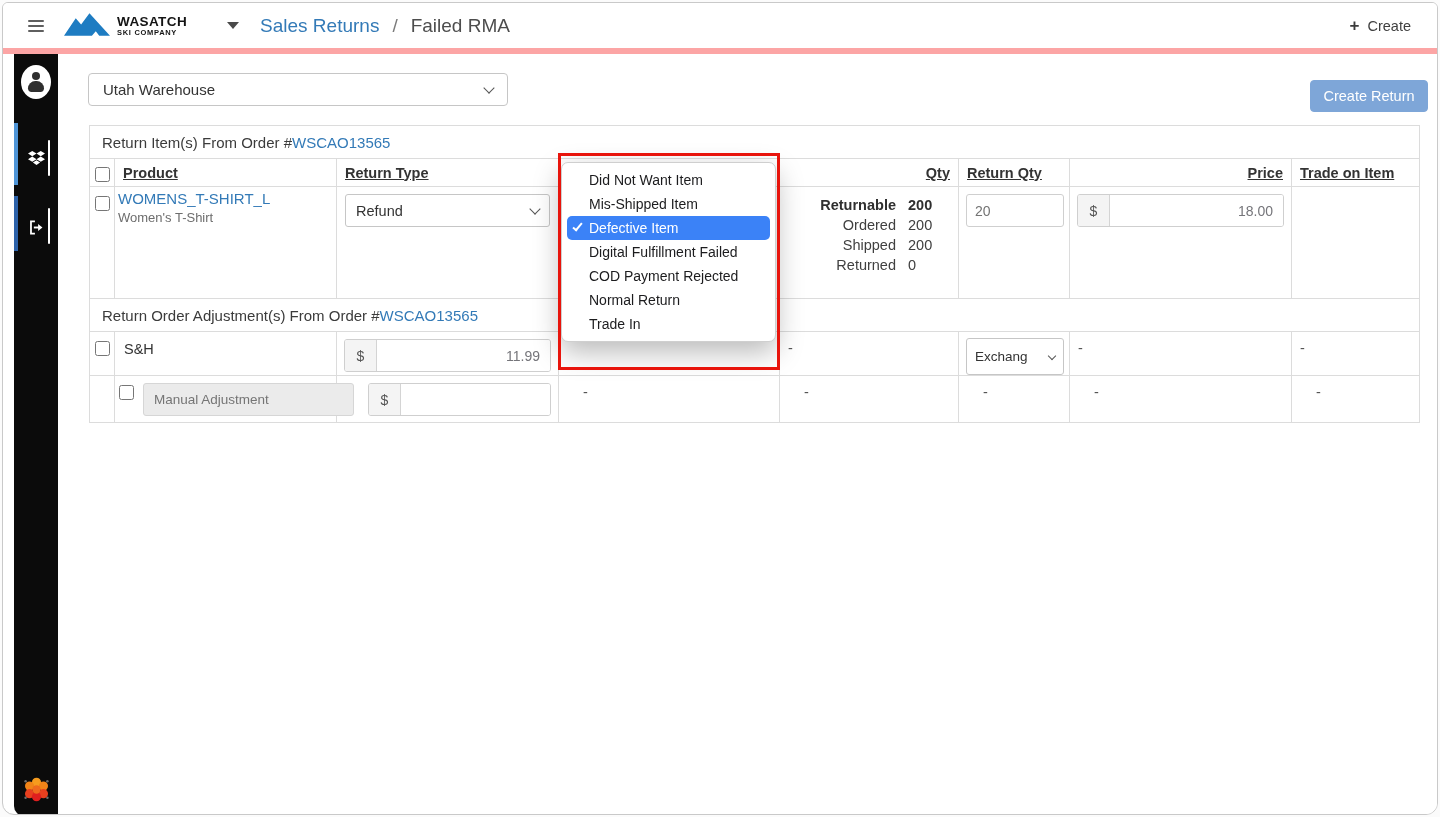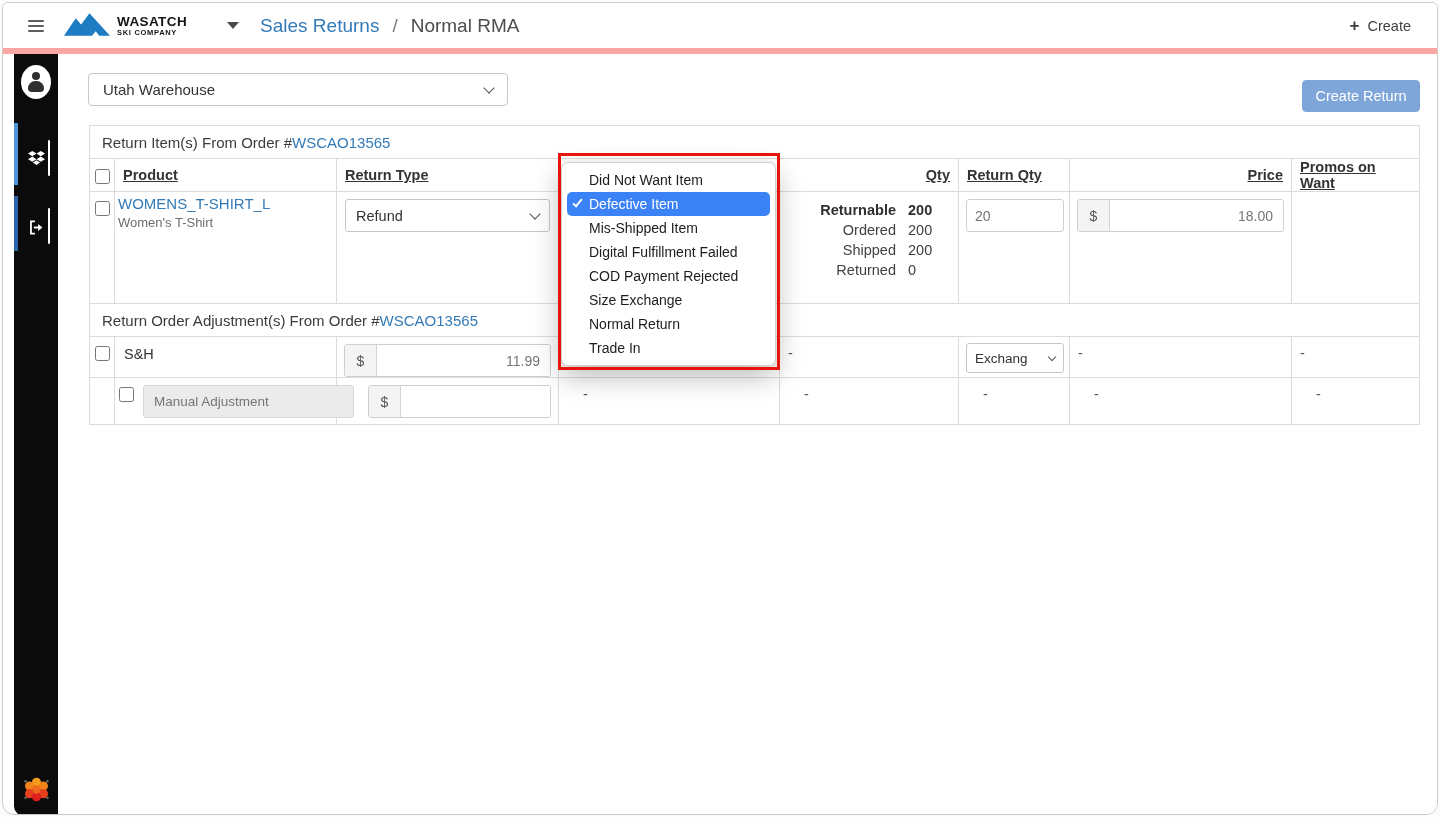--- a/index.html
+++ b/index.html
@@ -34,21 +34,21 @@
   .snav { position:absolute; left:0; width:44px; height:28px; display:flex; align-items:center; justify-content:center; cursor:pointer; }
   .snav.n1 { top:90px; } .snav.n2 { top:159px; }
   .sdot { position:absolute; right:8px; width:2px; height:36px; background:#fff; border-radius:1px; }
   .sdot.d1 { top:86px; } .sdot.d2 { top:154px; }
   .flower { position:absolute; bottom:9px; left:9px; cursor:pointer; }
 
   
   .main { position:relative; flex:1; background:#fff; }
   .wh-select { position:absolute; left:30px; top:19px; width:420px; height:33px; border:1px solid #c6c6c6; border-radius:4px; display:flex; align-items:center; padding:0 14px; font-size:15px; color:#333; cursor:pointer; background:#fff; }
   .chev { width:8px; height:8px; border-right:1.6px solid #555; border-bottom:1.6px solid #555; transform:rotate(45deg); margin-left:auto; margin-top:-4px; }
-  .btn-cr { position:absolute; right:17px; top:26px; width:118px; height:32px; background:#7ea6d8; color:#fff; border:1px solid #7ea6d8; border-radius:4px; font-size:14.5px; font-family:inherit; cursor:pointer; }
+  .btn-cr { position:absolute; right:9px; top:26px; width:118px; height:32px; background:#7ea6d8; color:#fff; border:1px solid #7ea6d8; border-radius:4px; font-size:14.5px; font-family:inherit; cursor:pointer; }
 
   
   table.grid { position:absolute; left:31px; top:71px; width:1330px; border-collapse:collapse; font-size:14.5px; color:#333; table-layout:fixed; }
   .grid td, .grid th { border:1px solid #dcdcdc; vertical-align:top; }
   .grid .sec td { height:33px; vertical-align:middle; padding-left:12px; font-size:15px; color:#3b3b3b; }
   .grid .cols th { height:28px; vertical-align:middle; text-align:left; padding:0 8px; font-size:14.5px; font-weight:700; color:#333;text-decoration:underline; }
   .grid .cols th.r { text-align:right; }
   .grid a { color:#337ab7; text-decoration:none; cursor:pointer; }
   .cell-pad { padding:3px; }
   .grid input[type=checkbox] { width:15px; height:15px; margin:9px 0 0 5px; cursor:pointer; }
@@ -63,21 +63,21 @@
   .qline.b { color:#2f2f2f; font-weight:700; }
   .inp { height:33px; border:1px solid #cfcfcf; border-radius:3px; font-size:14px; color:#737373; padding:0 8px; width:98px; font-family:inherit; margin:7px 0 0 7px; background:#fff; }
   .money { display:flex; height:33px; border:1px solid #cfcfcf; border-radius:3px; overflow:hidden; margin:7px 7px 0 7px; background:#fff; }
   .money .cur { width:32px; background:#f4f4f4; border-right:1px solid #d4d4d4; display:flex; align-items:center; justify-content:center; color:#555; font-size:14px; flex:none; }
   .money input { flex:1; border:0; outline:0; font-size:14px; color:#75757a; text-align:right; padding:0 10px; font-family:inherit; min-width:0; }
   .dash { padding:8px 0 0 8px; color:#555; }
   .rowadj td { height:40px; }
   .rowman td { height:47px;padding-left:24px; }
   .lbl { padding:9px 0 0 9px; }
   .inp-dis { width:211px; height:33px; background:#ebebeb; border:1px solid #d6d6d6; border-radius:3px; color:#8a8a8a; font-size:13.5px; padding:0 10px; margin:7px 0 0 4px; font-family:inherit; }
-  .minisel { width:98px; height:30px; border:1px solid #c6c6c6; border-radius:3px; display:flex; align-items:center; padding:0 8px; font-size:13.5px; color:#333; margin:6px 0 0 7px; cursor:pointer; background:#fff; }
+  .minisel { width:98px; height:37px; border:1px solid #c6c6c6; border-radius:3px; display:flex; align-items:center; padding:0 8px; font-size:13.5px; color:#333; margin:6px 0 0 7px; cursor:pointer; background:#fff; }
   .minisel .chev { width:6px; height:6px; margin-top:-2px; }
 
   
   .popup { position:absolute; left:558px; top:159px; width:215px; background:#fff; border:1px solid #cfcfcf; border-radius:7px; box-shadow:0 10px 28px rgba(0,0,0,.28); padding:5px 0; z-index:5; }
   .opt { position:relative; height:24px; line-height:24px; padding-left:27px; font-size:14px; color:#1c1c1e; white-space:nowrap; cursor:pointer; }
   .opt.sel { background:#3b82f7; color:#fff; border-radius:5px; margin:0 5px; padding-left:22px; }
   .ck { position:absolute; left:8px; top:5px; width:5px; height:10px; border-right:2px solid #fff; border-bottom:2px solid #fff; transform:rotate(40deg); }
   .redbox { position:absolute; left:555px; top:150px; width:222px; height:217px; border:3px solid #e8140c; z-index:6; pointer-events:none; }
 </style>
 </head>
@@ -99,21 +99,21 @@
       </span>
       <span class="brand-txt">
         <div class="brand-top">WASATCH</div>
         <div class="brand-bot">SKI COMPANY</div>
       </span>
     </div>
     <div class="caret"></div>
     <div class="crumbs">
       <span class="crumb-link">Sales Returns</span>
       <span class="crumb-sep">/</span>
-      <span class="crumb-cur">Normal RMA</span>
+      <span class="crumb-cur">Failed RMA</span>
     </div>
     <div class="hdr-create">
       <span class="plus">+</span>
       <span>Create</span>
     </div>
   </div>
 
   <div class="bod">
 
     <div class="sbar">
@@ -179,21 +179,21 @@
           </td>
         </tr>
         <tr class="cols">
           <th style="padding:0"><input type="checkbox" style="margin-top: 6px;"></th>
           <th>Product</th>
           <th>Return Type</th>
           <th></th>
           <th class="r">Qty</th>
           <th>Return Qty</th>
           <th class="r">Price</th>
-          <th>Promos on Want</th>
+          <th>Trade on Item</th>
         </tr>
         <tr class="rowitem">
           <td><input type="checkbox" style=""></td>
           <td class="cell-pad">
             <div class="sku"><a>WOMENS_T-SHIRT_L</a></div>
             <div class="subname">Women's T-Shirt</div>
           </td>
           <td>
             <div class="fake-sel">
               <span>Refund</span>
@@ -270,26 +270,25 @@
           <td class="dash">-</td>
           <td class="dash">-</td>
         </tr>
       </tbody>
         </table>
     </div>
   </div>
 
   <div class="popup">
     <div class="opt">Did Not Want Item</div>
+    <div class="opt">Mis-Shipped Item</div>
     <div class="opt sel">
       <span class="ck"></span>
       <span>Defective Item</span>
     </div>
-    <div class="opt">Mis-Shipped Item</div>
     <div class="opt">Digital Fulfillment Failed</div>
     <div class="opt">COD Payment Rejected</div>
-    <div class="opt">Size Exchange</div>
     <div class="opt">Normal Return</div>
     <div class="opt">Trade In</div>
   </div>
   <div class="redbox"></div>
 
 </div>
 
 </body></html>

